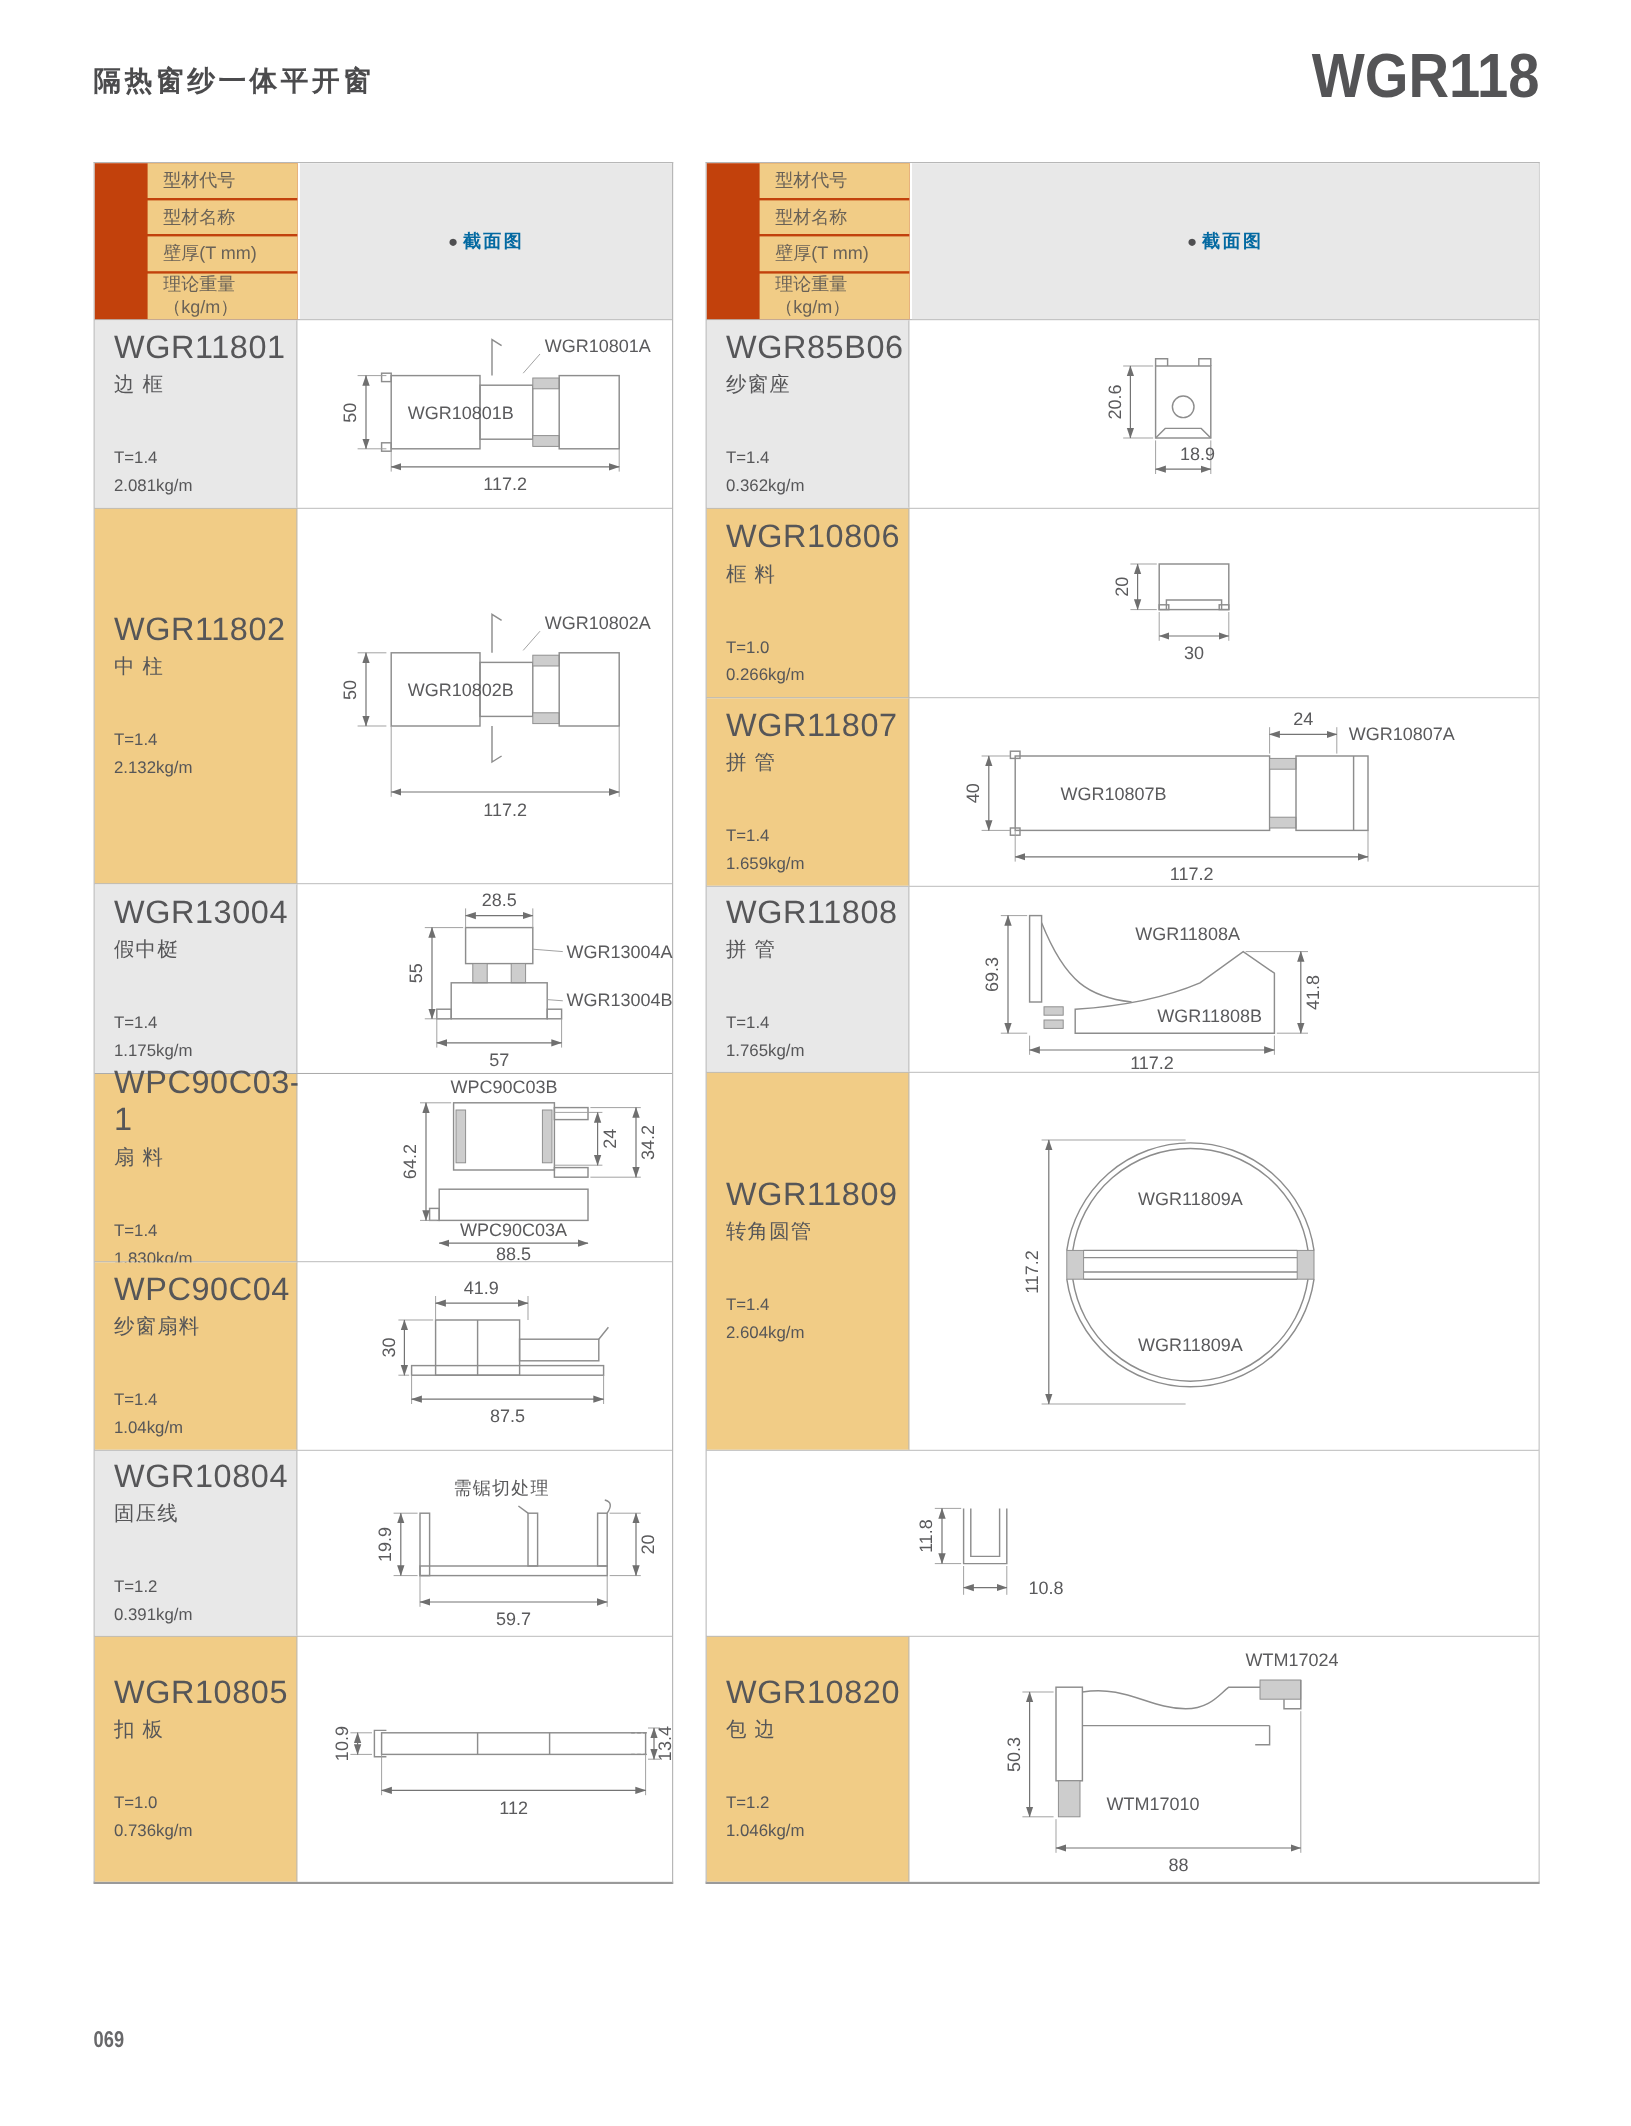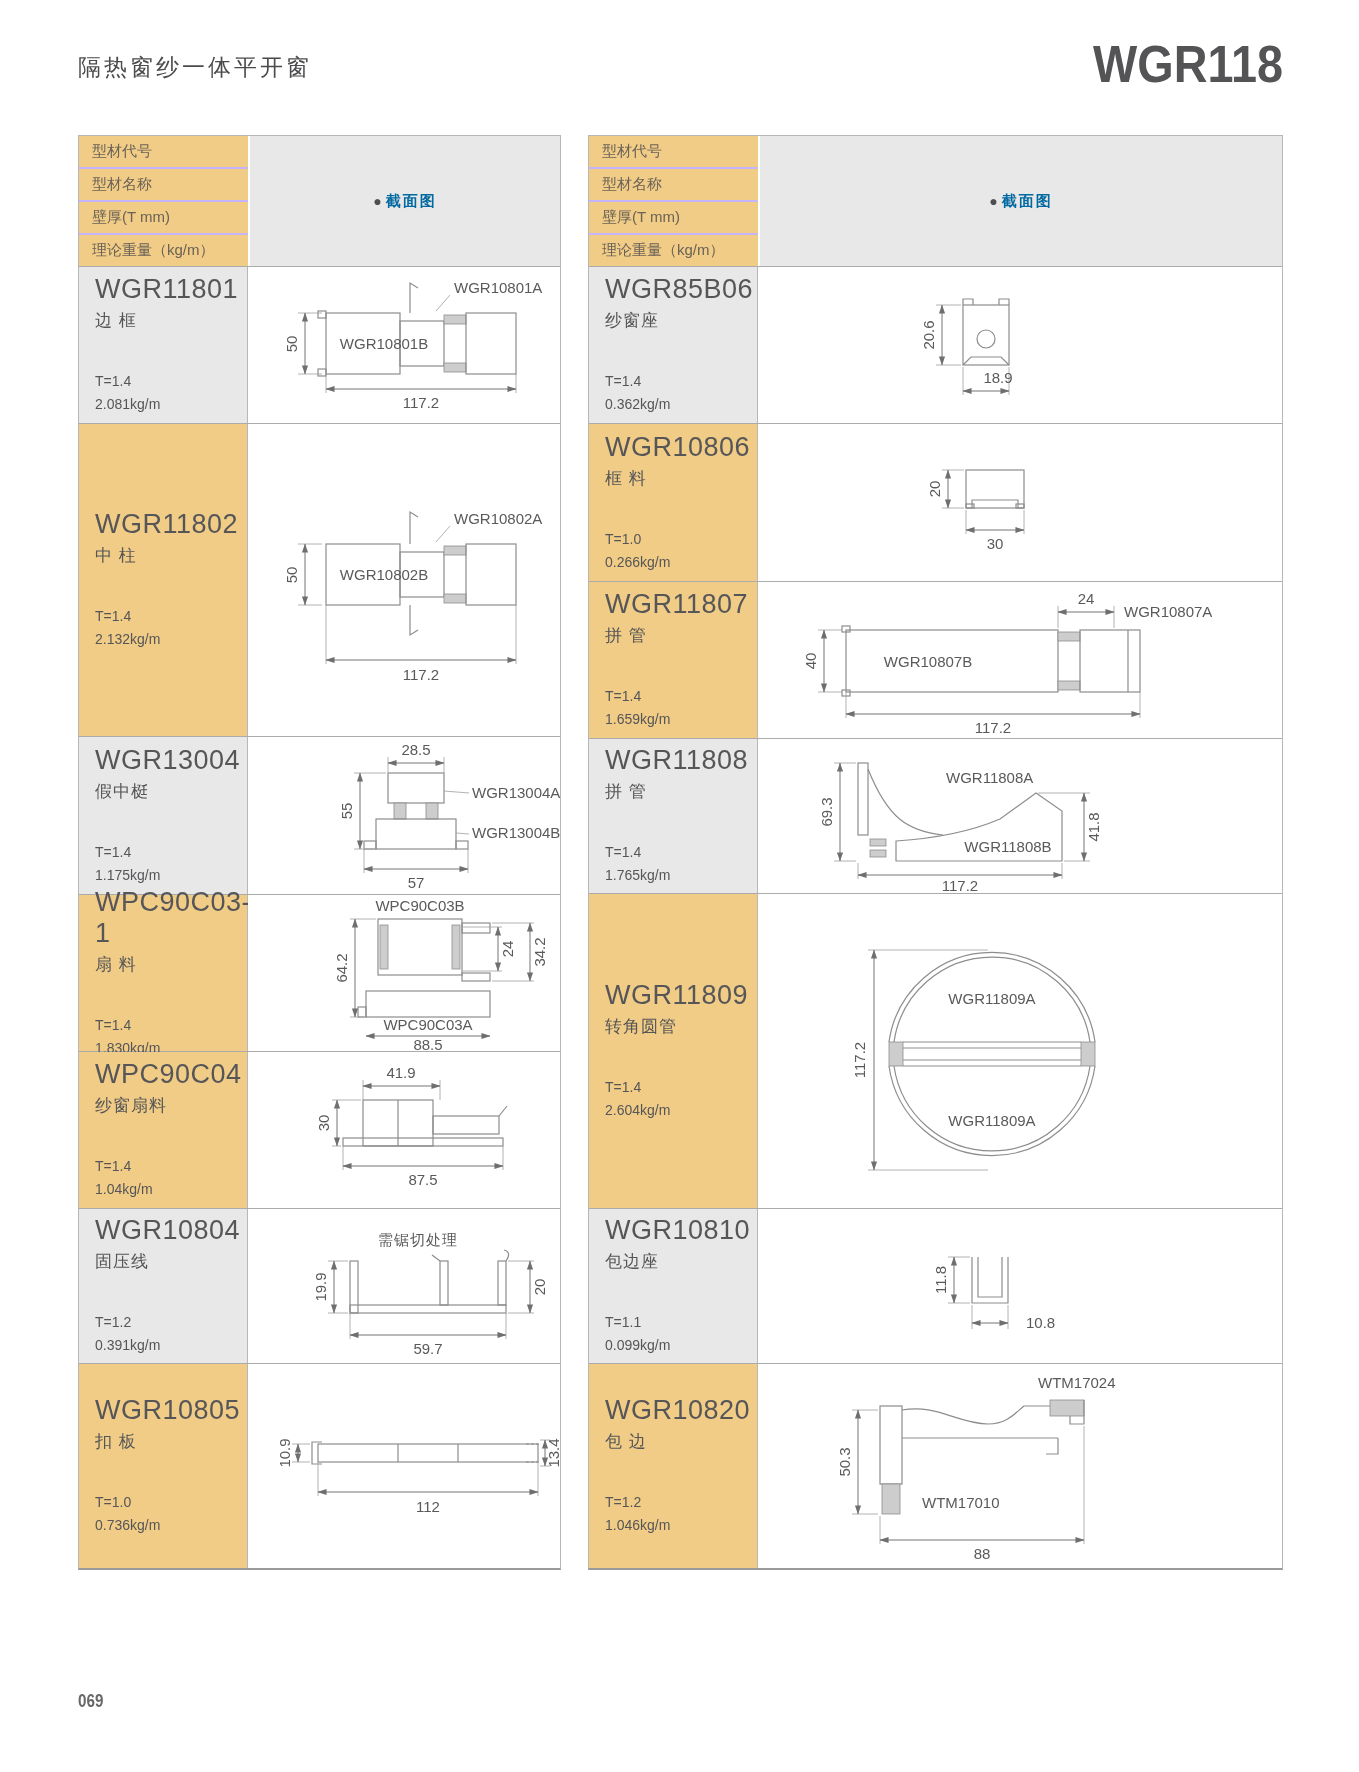--- a/index.html
+++ b/index.html
@@ -3,40 +3,40 @@
 <meta charset="utf-8">
 <style>
   * { margin:0; padding:0; box-sizing:border-box; }
   html,body { background:#ffffff; }
   body {
     width:1359px; height:1772px; position:relative;
     font-family:"Liberation Sans", sans-serif; color:#58585a; overflow:hidden;
   }
   .page-title {
     position:absolute; left:78px; top:52px;
-    font-size:23px; letter-spacing:3px; color:#4b4b4d; font-weight:400;
+    font-size:23px; letter-spacing:3px; color:#4b4b4d; font-weight:700;
   }
   .model-no {
     position:absolute; right:76px; top:34px;
     font-size:52px; font-weight:bold; color:#545456;
     transform:scaleX(0.9); transform-origin:right center; letter-spacing:0;
   }
   .page-num {
     position:absolute; left:78px; top:1690px;
     font-size:19px; font-weight:bold; color:#68686a;
     transform:scaleX(0.8); transform-origin:left center;
   }
   .cat-table {
     position:absolute; top:135px;
     border:1px solid #b7b7b7; border-bottom:2px solid #9a9a9a; background:#fff;
   }
   .cat-table.left  { left:78px;  width:483px; }
   .cat-table.right { left:588px; width:695px; }
   .thead { display:flex; height:130px; background:#fff; }
-  .hlabels { width:169px; display:flex; flex-direction:column; gap:2px; background:#c4b5fd; }
+  .hlabels { width:169px; display:flex; flex-direction:column; gap:2px; background:#c2410c;padding-left:44px; }
   .hcell {
     flex:1; background:#f1cc86; font-size:15px; color:#6a6257;
     display:flex; align-items:center; padding-left:13px;
   }
   .hdraw {
     flex:1; margin-left:2px; background:#e8e8e8;
     display:flex; align-items:center; justify-content:center;
   }
   .hdraw .bullet { font-size:14px; color:#4f4f51; margin-right:4px; }
   .hdraw .sect { font-size:15px; font-weight:bold; color:#0369a1; letter-spacing:2px; }
@@ -544,28 +544,20 @@
           <line class="xl" x1="230" y1="56" x2="110" y2="56"></line>
           <line class="xl" x1="230" y1="276" x2="110" y2="276"></line>
           <line class="dl" x1="116" y1="56" x2="116" y2="276" marker-start="url(#ar)" marker-end="url(#ar)"></line>
           <text class="dt" transform="rotate(-90 103 166)" x="103" y="170" text-anchor="middle">117.2</text>
         </g>
       </svg>
     </div>
   </div>
 
   <div class="trow" style="height:155px">
-    <div class="cell-label lab-gray">
-      <div class="code">WGR10810</div>
-      <div class="pname">包边座</div>
-      <div class="spec">
-        <div>T=1.1</div>
-        <div>0.099kg/m</div>
-      </div>
-    </div>
     <div class="cell-draw">
       <svg width="525" height="155" viewBox="0 0 525 155">
         <g>
           <path class="p" d="M214,48 v46 h36 v-46"></path>
           <path class="p" d="M220,48 v40 h24 v-40"></path>
         </g>
         <g>
           <line class="xl" x1="212" y1="48" x2="190" y2="48"></line>
           <line class="xl" x1="212" y1="94" x2="190" y2="94"></line>
           <line class="dl" x1="196" y1="48" x2="196" y2="94" marker-start="url(#ar)" marker-end="url(#ar)"></line>

